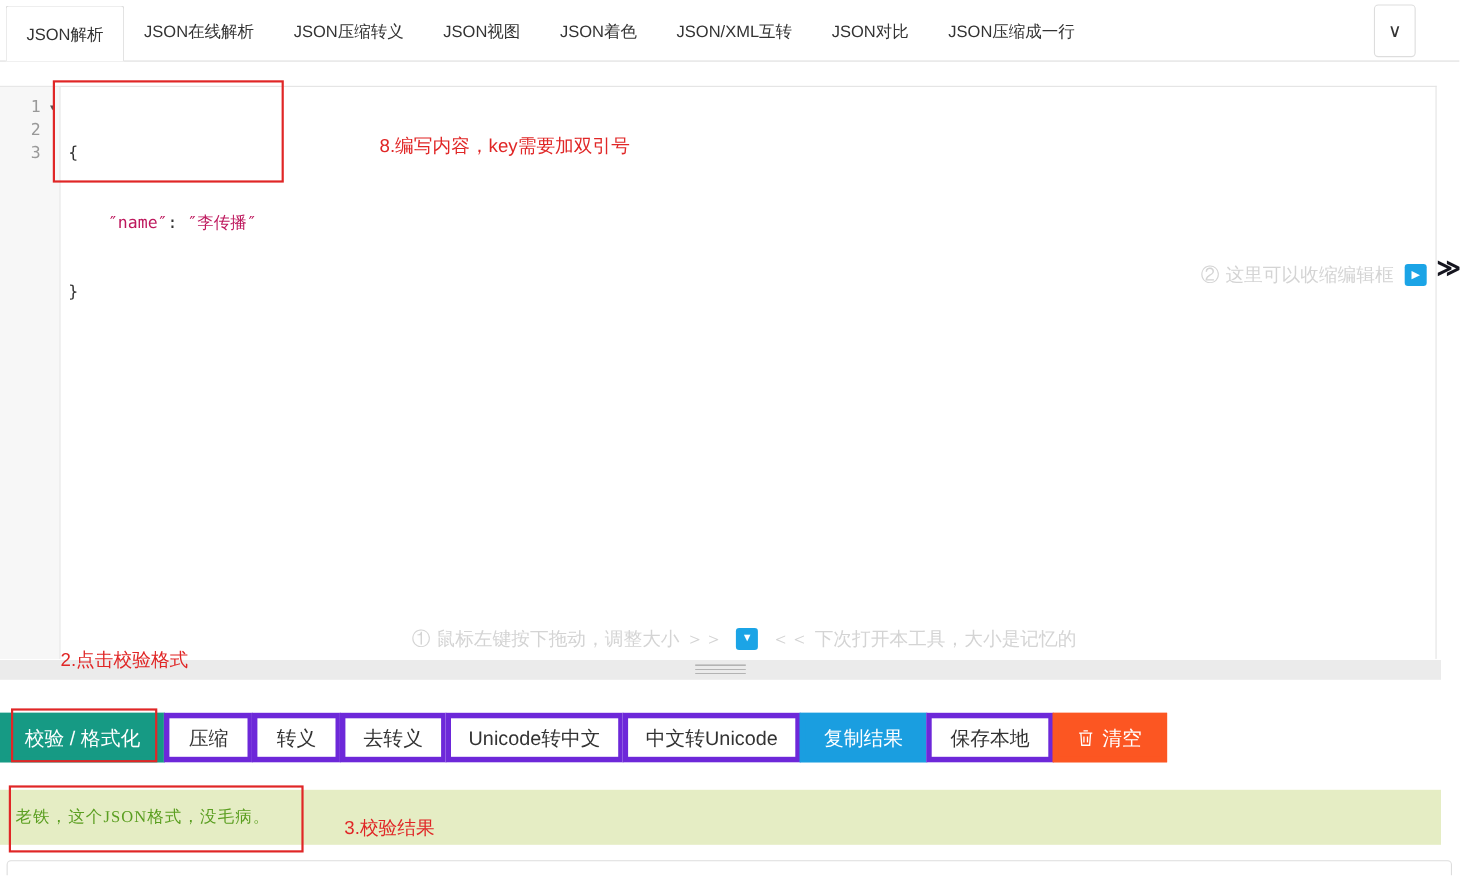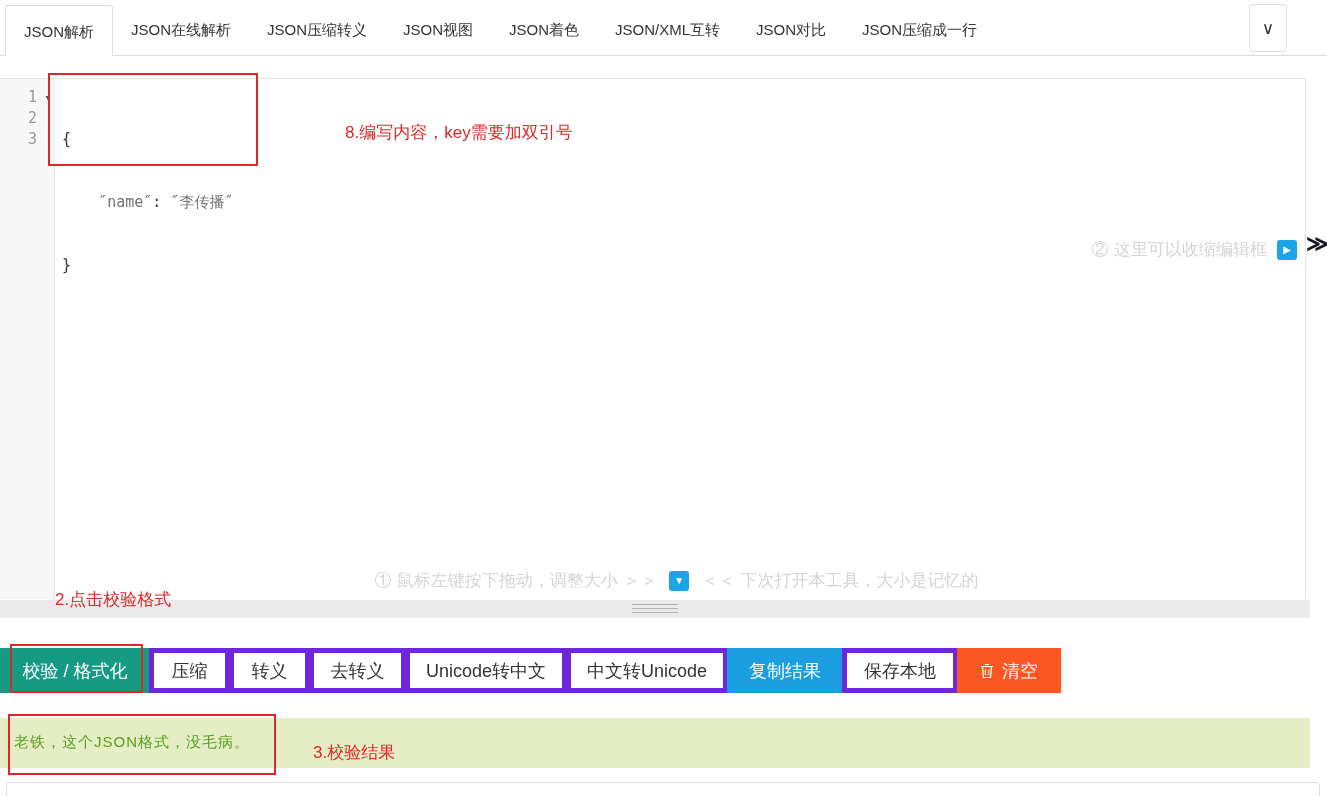--- a/index.html
+++ b/index.html
@@ -21,21 +21,21 @@
   
   .editor { position:absolute; top:78px; left:0; width:1306px; height:521px;
             border-top:1px solid #e3e3e3; border-right:1px solid #e3e3e3; background:#fff; }
   .gutter { position:absolute; left:0; top:0; bottom:0; width:55px; background:#f7f7f7;
             border-right:1px solid #e8e8e8; padding-top:8px; }
   .ln { position:relative; text-align:right; padding-right:17px;
         font:15px/21px "DejaVu Sans Mono", monospace; color:#999; }
   .caret { position:absolute; right:3px; top:0; font-size:11px; color:#555; }
   .code { position:absolute; left:62px; top:8px; font:15px/21px "DejaVu Sans Mono", monospace;
           color:#333; white-space:pre; min-width:400px; min-height:80px; }
-  .str { color:#737373; }
+  .str { color:#be185d; }
   .p { color:#333; }
 
   .note-box { position:absolute; border:2px solid #e02626; pointer-events:none; z-index:4; }
   .note-text { position:absolute; color:#e02626; font-size:17px; white-space:nowrap; z-index:4; }
 
   .nb1 { left:48px; top:-6px; width:210px; height:93px; }
   .nt1 { left:345px; top:42px; }
 
   .collapse-hint { position:absolute; top:159px; right:8px; display:flex; align-items:center; gap:10px; }
   .ghint { font-family:"DejaVu Serif", serif; font-size:17px; color:#d4d4d4; white-space:nowrap; }
@@ -61,21 +61,21 @@
           cursor:pointer; white-space:nowrap; font-family:"Liberation Sans", sans-serif; }
   .toolbar .tbtn:first-child { margin-left:0; }
   .tbtn.primary { background:#169a84; color:#fff; border-color:#169a84; }
   .tbtn.blue { background:#1a9ee0; color:#fff; border-color:#1a9ee0; }
   .tbtn.orange { background:#fc5622; color:#fff; border-color:#fc5622; }
   .tbtn .ticon { margin-right:8px; display:flex; }
   .nb2 { left:10px; top:644px; width:133px; height:49px; }
 
   
   .result-band { position:absolute; top:718px; left:0; width:1310px; height:50px; background:#e5edc4; }
-  .result-msg { position:absolute; left:14px; top:15px; font-family:Liberation Sans, sans-serif;
+  .result-msg { position:absolute; left:14px; top:15px; font-family:Liberation Serif, serif;
                 font-size:15px; color:#5a9e20; letter-spacing:1px; white-space:nowrap; }
   .nb3 { left:8px; top:714px; width:268px; height:61px; }
   .nt3 { left:313px; top:741px;text-align:right; }
 
   .bottom-panel { position:absolute; top:782px; left:6px; width:1314px; height:20px;
                   border:1px solid #ddd; border-radius:4px; background:#fff; }
 </style>
 </head>
 <body>
 

